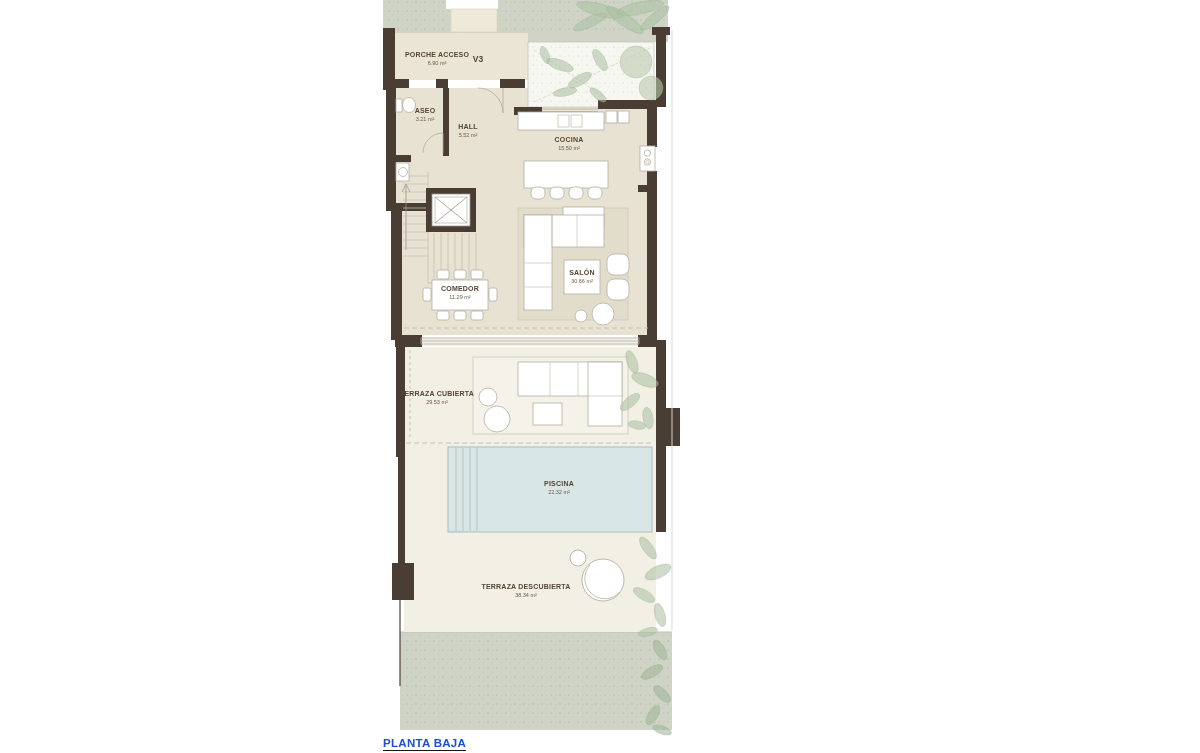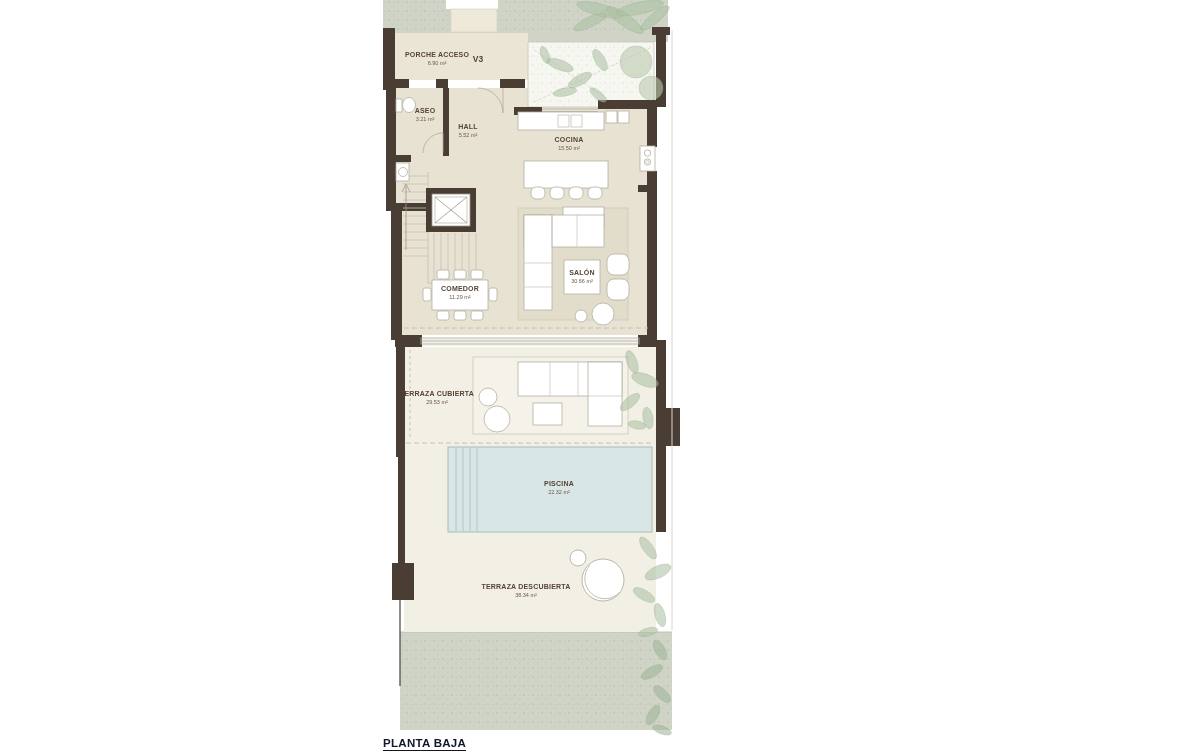--- a/index.html
+++ b/index.html
@@ -11,21 +11,21 @@
   .room-label{
     position:absolute;transform:translate(-50%,-50%);
     text-align:center;color:#574535;line-height:1.25;white-space:nowrap;pointer-events:none;
   }
   .room-label .rn{font-weight:bold;font-size:7px;letter-spacing:.2px;}
   .room-label .ra{font-size:5.5px;color:#6d5b49;}
   .unit-label{
     position:absolute;transform:translate(-50%,-50%);
     font-weight:bold;font-size:8.5px;color:#574535;
   }
-  .plan-title{position:absolute;left:383px;top:733px;color:#0f172a;text-decoration:underline;}
+  .plan-title{position:absolute;left:383px;top:733px;color:#1d4ed8;text-decoration:underline;}
   .plan-title .t{
     font-weight:bold;font-size:11.5px;letter-spacing:.3px;
     border-bottom:1.6px solid #161616;padding-bottom:1px;display:inline-block;
   }
 </style>
 </head>
 <body>
 
 <div class="canvas">
 

